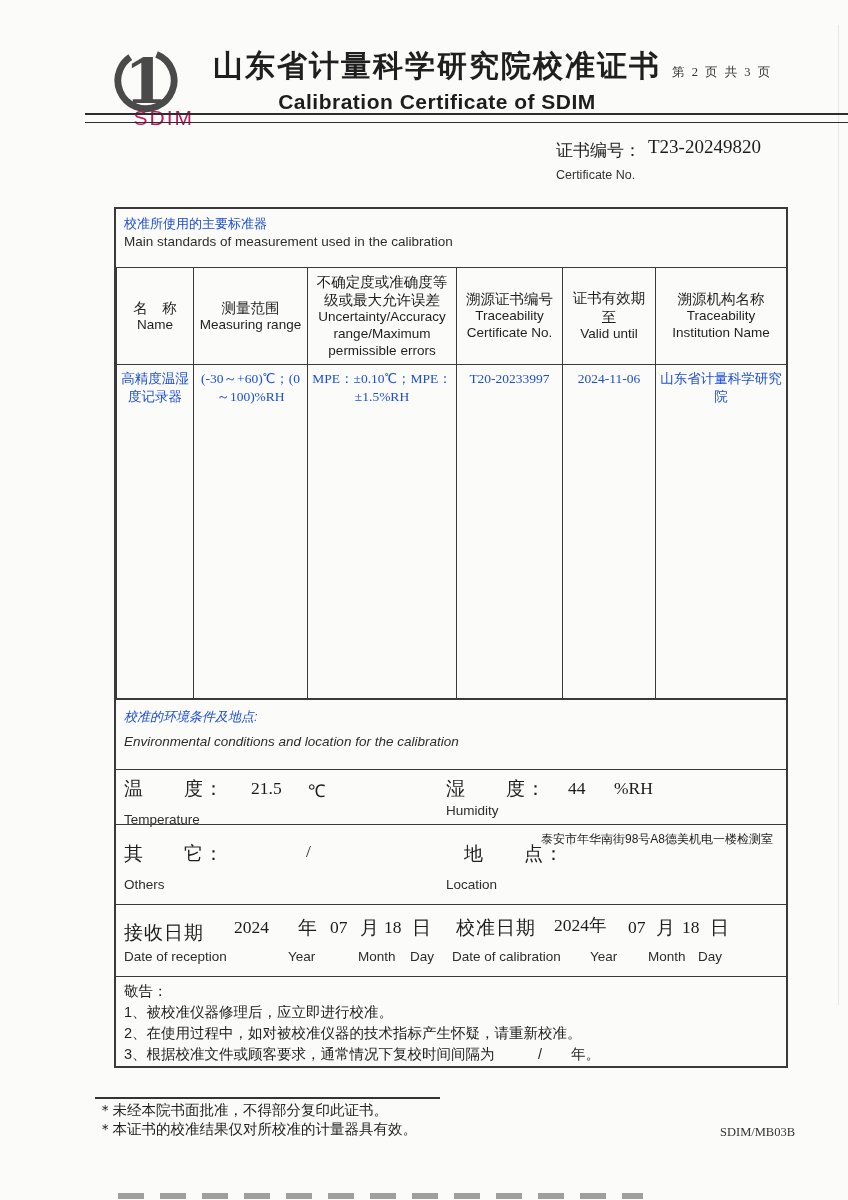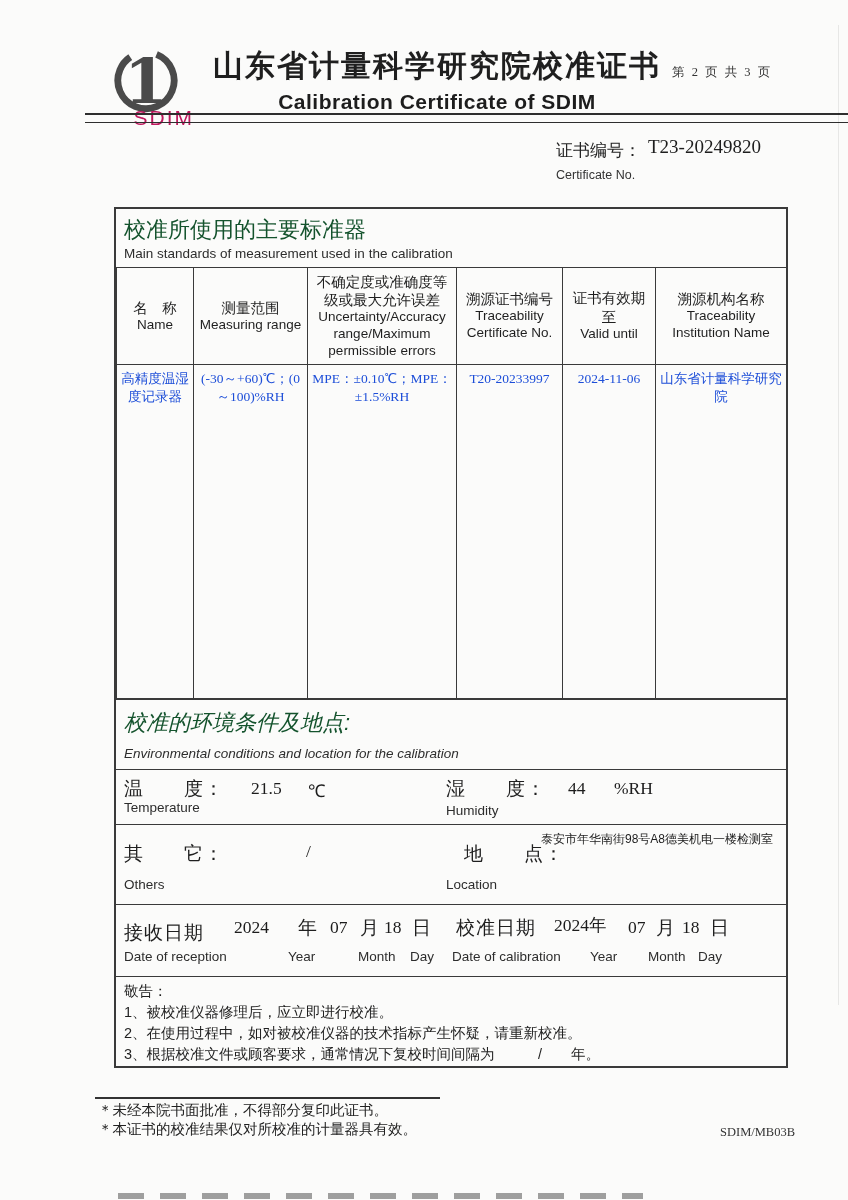--- a/index.html
+++ b/index.html
@@ -24,21 +24,21 @@
     border-top:2.5px solid #2e2e2e;border-bottom:1.5px solid #2e2e2e;}
   .certno-label{left:556px;top:139px;font-size:17px;color:#222;}
   .certno-value{left:648px;top:136px;font-family:"Liberation Serif", serif;font-size:19px;color:#1e1e1e;}
   .certno-en{left:556px;top:168px;font-size:12.5px;color:#333;}
 
   
   .main-box{left:114px;top:207px;width:670px;border:2px solid #3a3a3a;background:transparent;}
   .sec{border-top:1.5px solid #3a3a3a;}
   .sec:first-child{border-top:none;}
   .sec-title{padding:6px 8px 4px 8px;}
-  .sec-title .cn{font-size:22px;color:#14532d;}
+  .sec-title .cn{font-size:13px;color:#1d4ed8;}
   .sec-title .en{font-size:13.5px;color:#2d2d2d;margin-top:1px;}
 
   table.std{border-collapse:collapse;width:100%;table-layout:fixed;}
   table.std td{border:1px solid #3a3a3a;text-align:center;padding:2px 3px;}
   table.std tr.hdr td{height:92px;vertical-align:middle;font-size:14.5px;line-height:1.25;color:#1f1f1f;}
   table.std tr.hdr .en{font-size:13.5px;}
   table.std tr.data td{height:326px;vertical-align:top;padding-top:5px;
     font-family:"Liberation Serif", serif;font-size:13.5px;line-height:1.35;color:#1d4ed8;}
 
   .env-title{height:70px;box-sizing:border-box;padding:8px 24px 0 8px;font-style:italic;}
@@ -138,21 +138,21 @@
 
     <div class="sec sec-title env-title">
       <div class="cn">校准的环境条件及地点:</div>
       <div class="en" style="margin-top:8px;">Environmental conditions and location for the calibration</div>
     </div>
 
     <div class="sec row-band" style="height:55px;">
       <span class="abs band-label" style="left:8px;top:6px;">温　　度：</span>
       <span class="abs band-value" style="left:135px;top:8px;">21.5</span>
       <span class="abs band-value" style="left:192px;top:8px;">℃</span>
-      <span class="abs band-en" style="left:8px;top:30px;">Temperature</span>
+      <span class="abs band-en" style="left:8px;top:42px;">Temperature</span>
       <span class="abs band-label" style="left:330px;top:6px;">湿　　度：</span>
       <span class="abs band-value" style="left:452px;top:8px;">44</span>
       <span class="abs band-value" style="left:498px;top:8px;">%RH</span>
       <span class="abs band-en" style="left:330px;top:33px;">Humidity</span>
     </div>
 
     <div class="sec row-band" style="height:80px;">
       <span class="abs band-label" style="left:8px;top:16px;">其　　它：</span>
       <span class="abs band-value" style="left:190px;top:16px;">/</span>
       <span class="abs band-en" style="left:8px;top:52px;">Others</span>

